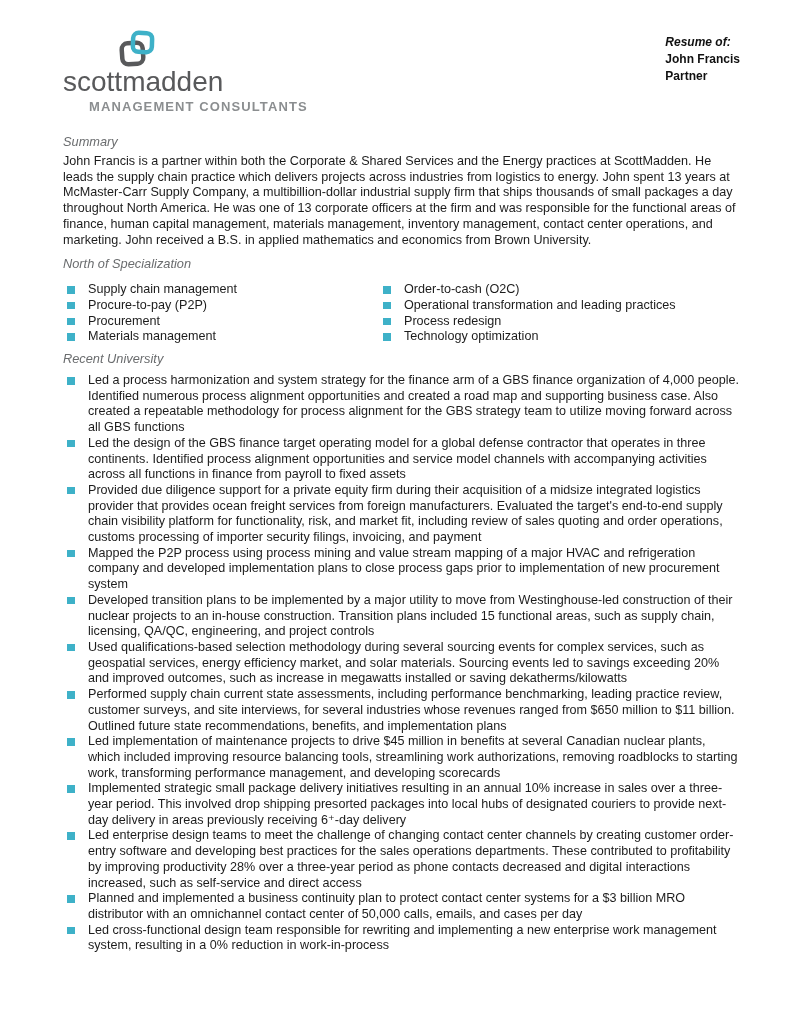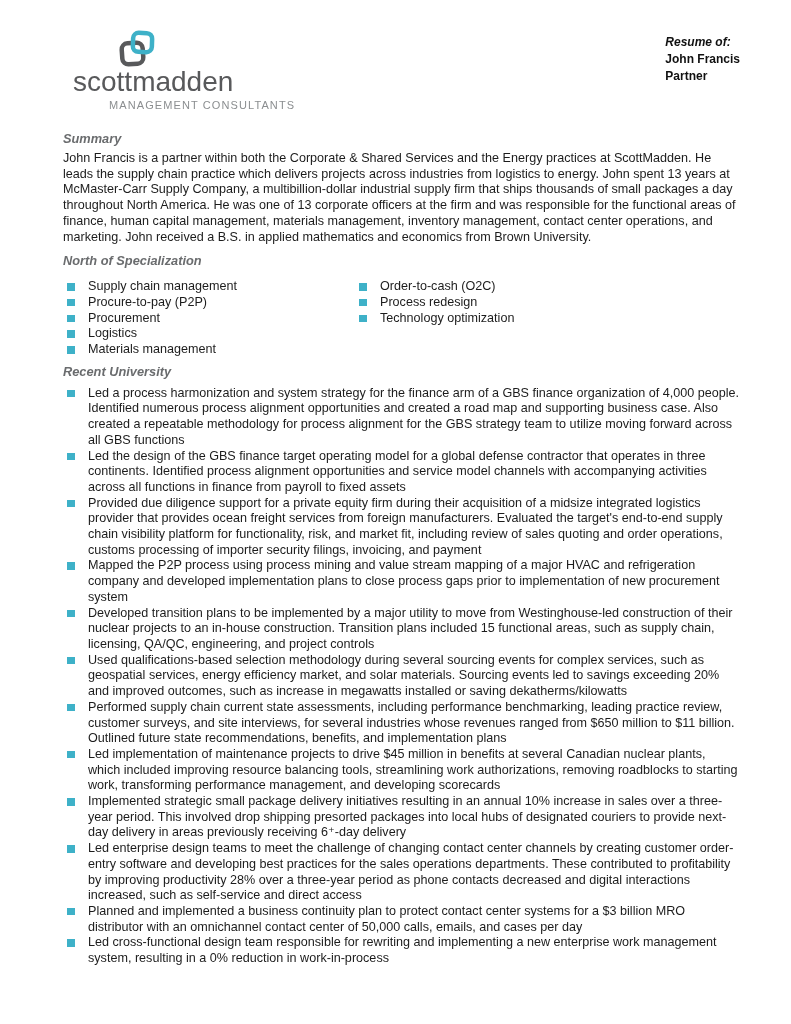--- a/index.html
+++ b/index.html
@@ -24,48 +24,48 @@
   
   .page-header {
     display: flex;
     justify-content: space-between;
     align-items: flex-start;
     margin-bottom: 20px;
   }
   .logo { display: block; }
   .logo-icon { display: block; margin-left: 50px; }
   .logo-wordmark {
-    margin-left: 10px;
     margin-top: 1px;
     font-size: 28px;
     line-height: 28px;
     font-weight: 400;
     letter-spacing: 0px;
     color: var(--logo-gray, #58595b);
   }
   .logo-tagline {
-    margin-left: 46px;
+    margin-left: 26px;
     margin-top: 3px;
-    font-size: 11px;
+    font-size: 13px;
     letter-spacing: 1.1px;
     color: #8b8e90;
+    font-weight: bold;
   }
   .resume-of-block {
     text-align: left;
     margin-top: 4px;
     font-size: 12px;
     line-height: 17px;
     font-weight: 700;
     color: #111111;
   }
   .resume-of-label { font-style: italic; }
   
   .section-heading {
     font-size: 12.8px;
-    font-weight: 700;
+    font-weight: 400;
     font-style: italic;
     color: #6a6c6e;
     margin-bottom: 5px;
   }
   .summary-section { margin-top: 18px; }
   .summary-text {
     font-size: 12.6px;
     line-height: 15.7px;
     color: #1c1c1c;
   }
@@ -83,21 +83,21 @@
   }
   ul.bullet-list li::before {
     content: "";
     position: absolute;
     left: 4px;
     top: 4px;
     width: 7.5px;
     height: 7.5px;
     background: var(--teal, #3eb1c8);
   }
-  .spec-columns { display: flex; }
+  .spec-columns { display: flex; gap: 24px; }
   .spec-columns ul.bullet-list { margin-top: 6px; }
   .spec-col-left { width: 292px; flex: 0 0 292px; }
   .spec-col-right { flex: 1; }
 </style>
 </head>
 <body>
 
 <div class="page">
 
   <header class="page-header">
@@ -126,29 +126,29 @@
     <h2 class="section-heading">North of Specialization</h2>
     <div class="spec-columns">
       <ul class="bullet-list spec-col-left">
 
           <li>Supply chain management</li>
 
           <li>Procure-to-pay (P2P)</li>
 
           <li>Procurement</li>
 
-          <li>Logistics</li>
 
           <li>Materials management</li>
         </ul>
       <ul class="bullet-list spec-col-right">
 
           <li>Order-to-cash (O2C)</li>
 
 
+          <li>Operational transformation and leading practices</li>
 
           <li>Process redesign</li>
 
           <li>Technology optimization</li>
         </ul>
     </div>
   </section>
 
   <section class="assignments-section">
     <h2 class="section-heading">Recent University</h2>

